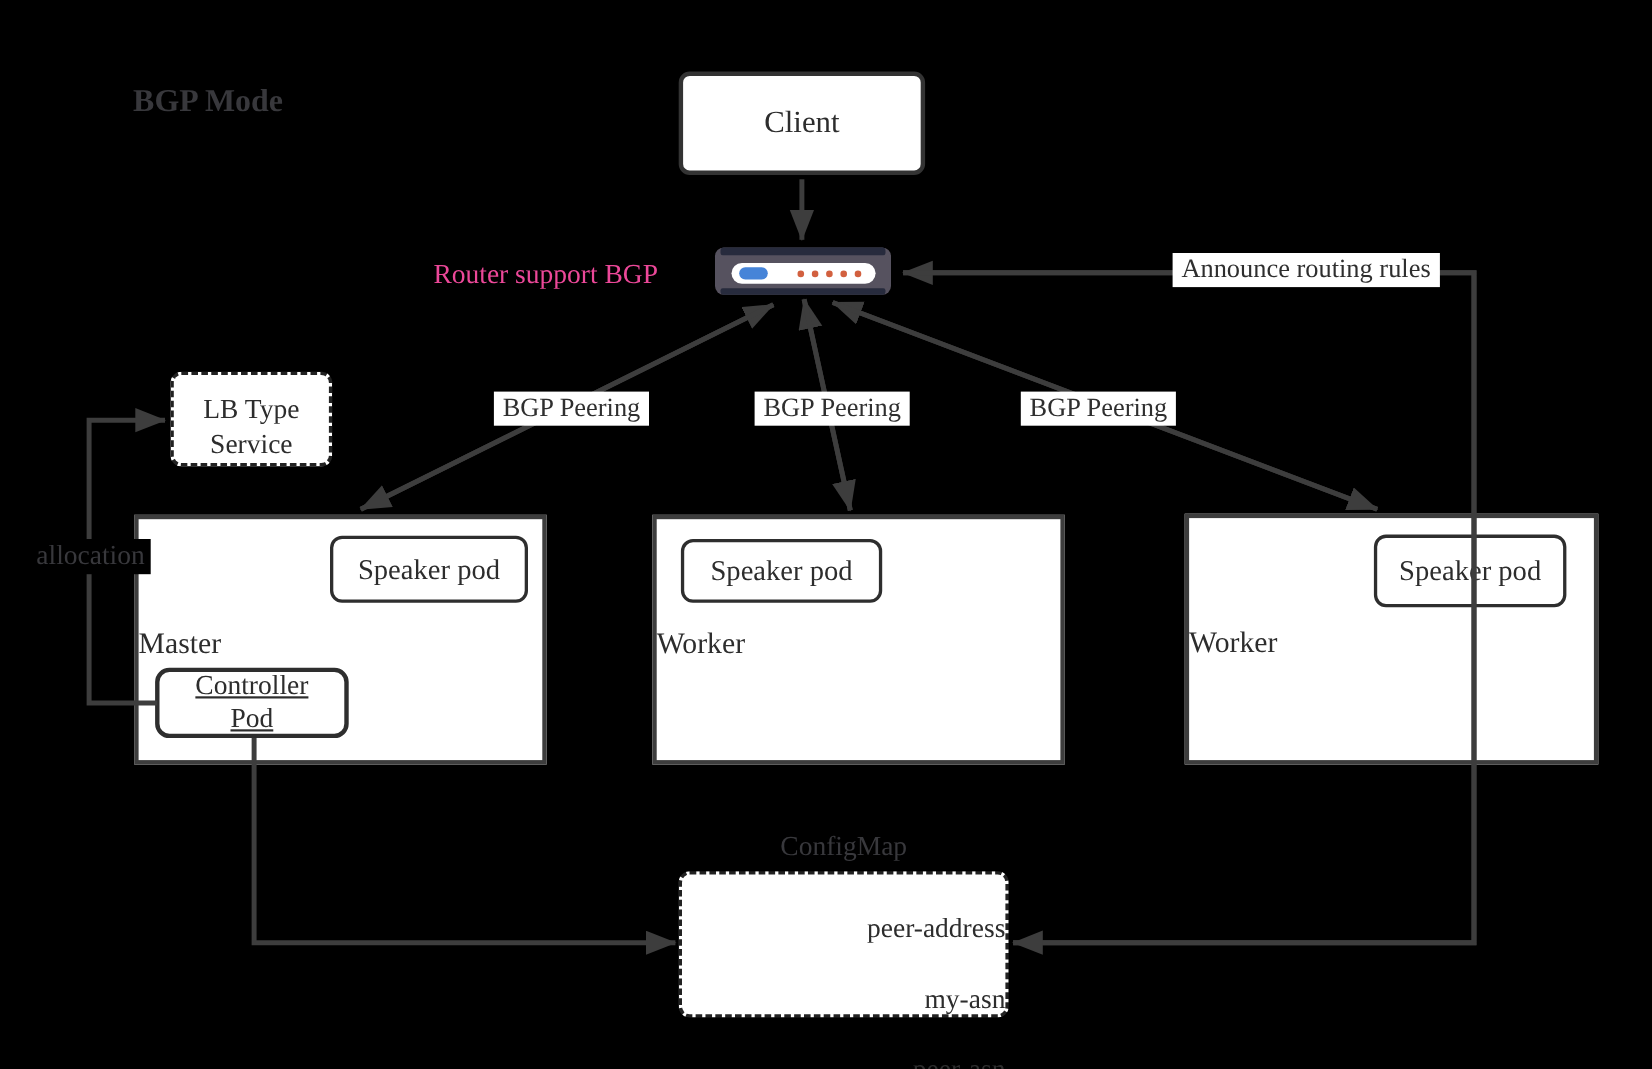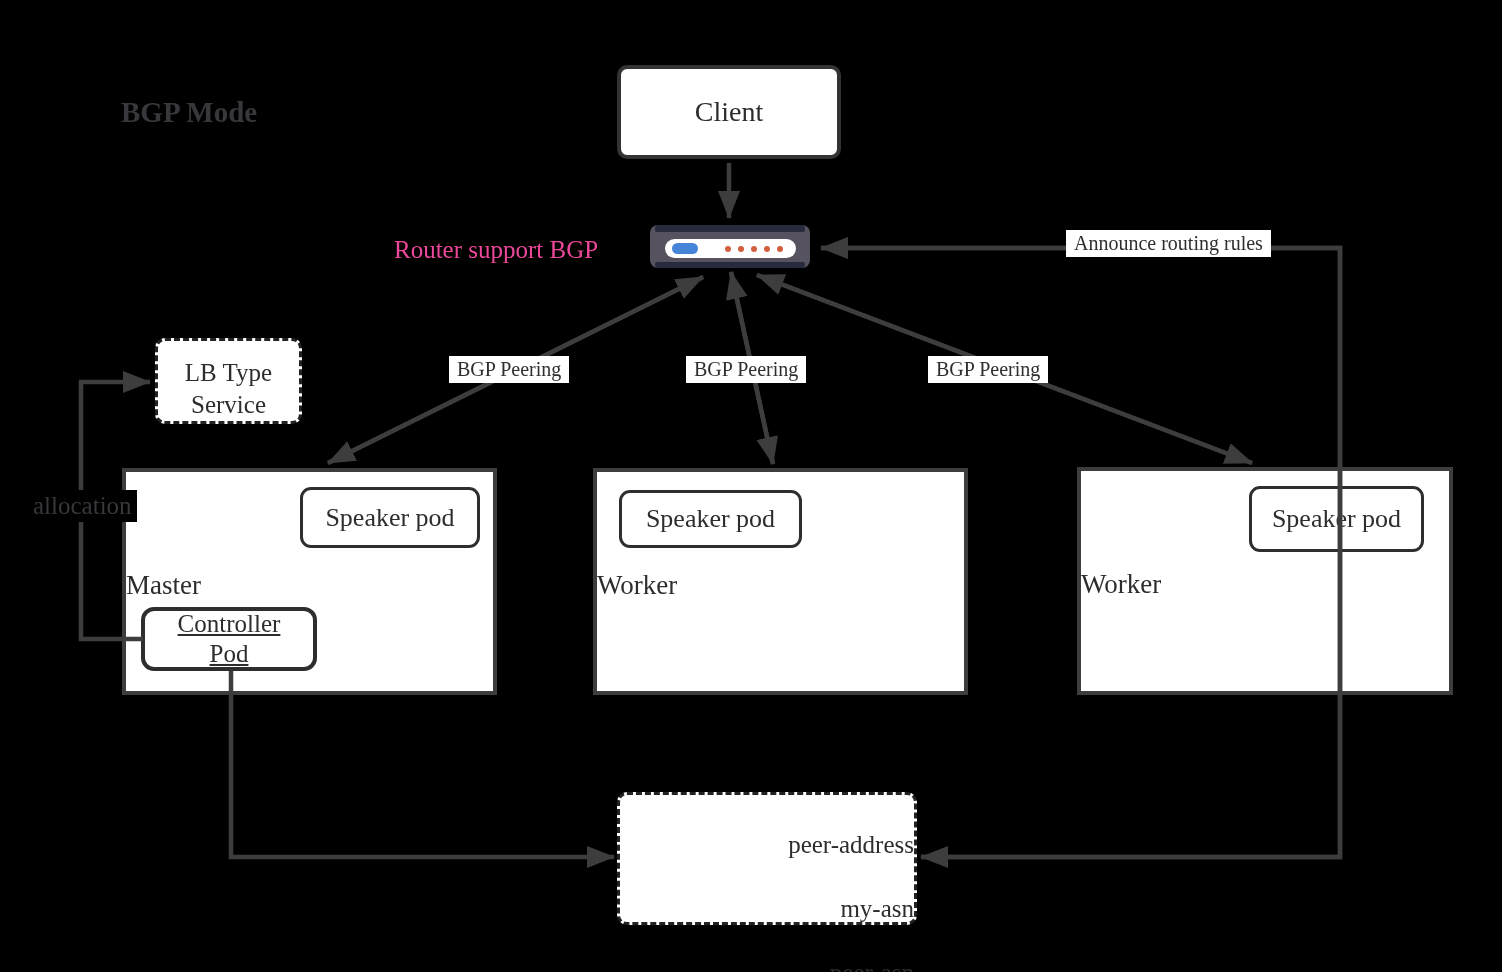--- a/index.html
+++ b/index.html
@@ -24,41 +24,41 @@
     font-size:26px;color:#2d2d2d;text-align:center;
   }
   .dashed-node{
     position:absolute;background:#fff;border:3px dashed #222;border-radius:10px;
     box-sizing:border-box;display:flex;align-items:flex-end;justify-content:center;
     font-size:26px;color:#2d2d2d;text-align:center;white-space:pre-line;line-height:32px;
   }
   .pre{white-space:pre-line;line-height:30px;text-decoration:underline;}
 
   
-  .title{position:absolute;left:121px;top:76px;font-size:29px;font-weight:bold;color:#38383c;margin-top:20px;}
+  .title{position:absolute;left:121px;top:76px;font-size:29px;font-weight:bold;color:#38383c;}
   .client{left:617px;top:65px;width:224px;height:94px;border-radius:10px;border-width:4px;border-color:#333;font-size:28px;}
   .router-label{position:absolute;left:394px;top:236px;font-size:25px;color:#ec4899;}
   .configmap-title{position:absolute;left:617px;top:756px;width:300px;text-align:center;font-size:25px;color:#38383c;}
   .alloc-label{position:absolute;left:28px;top:490px;font-size:25px;color:#38383c;background:#000;padding:2px 5px;text-align:right;}
 
   .lb-box{left:155px;top:338px;width:147px;height:86px;font-size:25px;}
   .master{left:122px;top:468px;width:375px;height:227px;}
   .worker1{left:593px;top:468px;width:375px;height:227px;}
   .worker2{left:1077px;top:467px;width:376px;height:228px;}
   .sp-master{left:300px;top:487px;width:180px;height:61px;}
   .sp-worker1{left:619px;top:490px;width:183px;height:58px;}
   .sp-worker2{left:1249px;top:486px;width:175px;height:66px;}
   .controller{left:141px;top:607px;width:176px;height:64px;font-size:25px;border-width:4px;border-radius:13px;}
   .configmap-box{left:617px;top:792px;width:300px;height:133px;align-items:flex-start;}
   .configmap-box .cm-lines{width:100%;padding-top:2px;}
   .cm-line{text-align:right;line-height:32px;font-size:25px;color:#2d2d2d;}
 
   
   .line-label{
-    position:absolute;background:#fff;color:#2f2f2f;font-size:20px;
+    position:absolute;background:#fff;color:#2f2f2f;font-size:24px;
     padding:2px 8px;white-space:nowrap;
   }
   .bgp1{left:449px;top:356px;}
   .bgp2{left:686px;top:356px;}
   .bgp3{left:928px;top:356px;}
   .announce{left:1066px;top:230px;}
 
   
   .router{
     position:absolute;left:650px;top:225px;width:160px;height:43px;
@@ -124,20 +124,21 @@
     <span>Speaker pod</span>
   </div>
 
   <div class="big-box worker2">
     <span class="big-label">Worker</span>
   </div>
   <div class="rounded-node sp-worker2 node">
     <span>Speaker pod</span>
   </div>
 
+  <div class="configmap-title">ConfigMap</div>
   <div class="dashed-node configmap-box node">
     <div class="cm-lines">
       <div class="cm-line">peer-address</div>
       <div class="cm-line">my-asn</div>
       <div class="cm-line">peer-asn</div>
       
     </div>
   </div>
 
   <svg class="wires" viewBox="0 0 1502 972">

